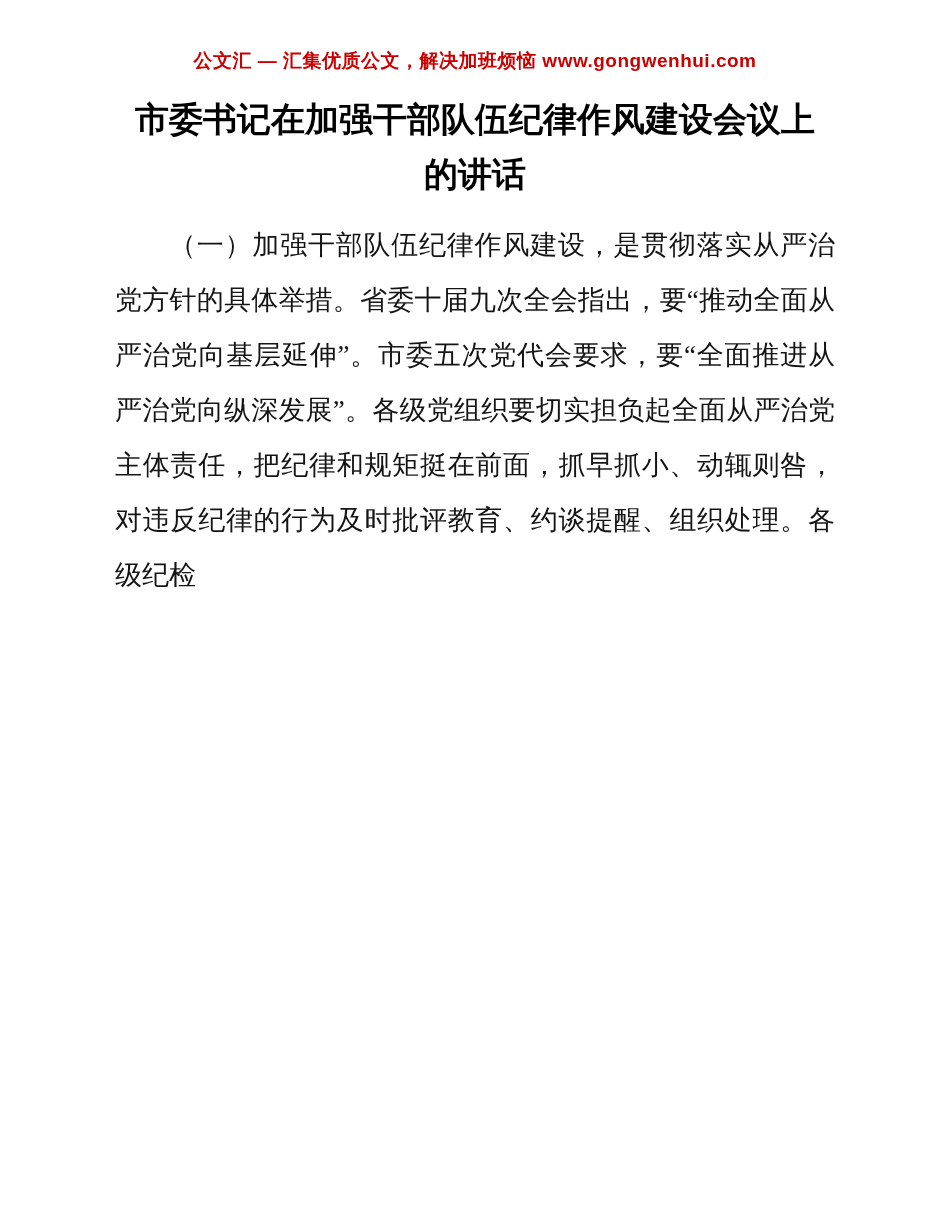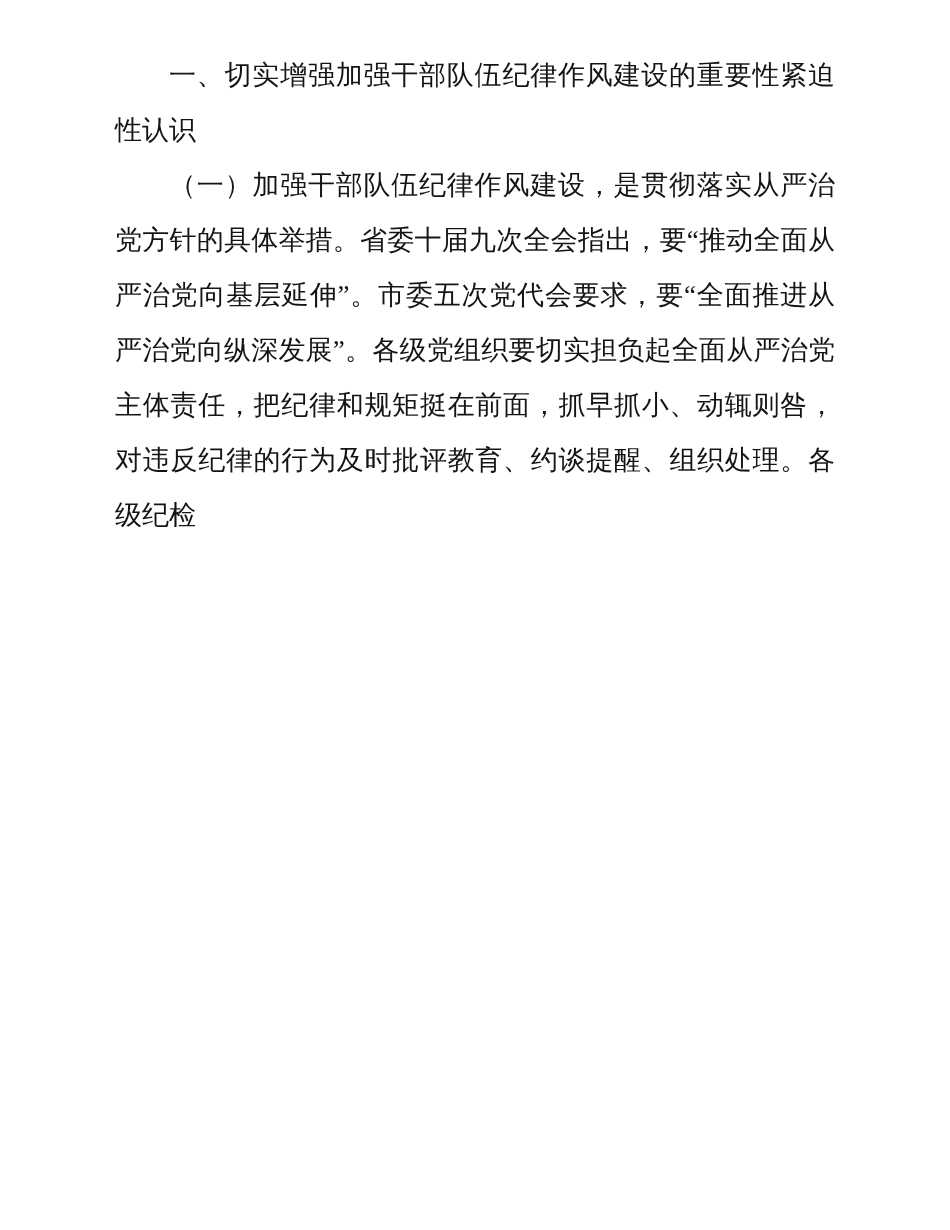--- a/index.html
+++ b/index.html
@@ -51,20 +51,21 @@
   .doc-body p {
     text-indent: 2em;
     margin: 0;
   }
 </style>
 </head>
 <body>
 
 <div class="page">
 
+  <div class="watermark" style="color: rgb(204, 0, 0);">公文汇 — 汇集优质公文，解决加班烦恼 www.gongwenhui.com</div>
 
+  <h1 class="doc-title">市委书记在加强干部队伍纪律作风建设会议上的讲话</h1>
 
   <div class="doc-body">
-    <p>一、切实增强加强干部队伍纪律作风建设的重要性紧迫性认识</p>
     <p>（一）加强干部队伍纪律作风建设，是贯彻落实从严治党方针的具体举措。省委十届九次全会指出，要“推动全面从严治党向基层延伸”。市委五次党代会要求，要“全面推进从严治党向纵深发展”。各级党组织要切实担负起全面从严治党主体责任，把纪律和规矩挺在前面，抓早抓小、动辄则咎，对违反纪律的行为及时批评教育、约谈提醒、组织处理。各级纪检</p>
   </div>
 
 </div>
 
 </body></html>

